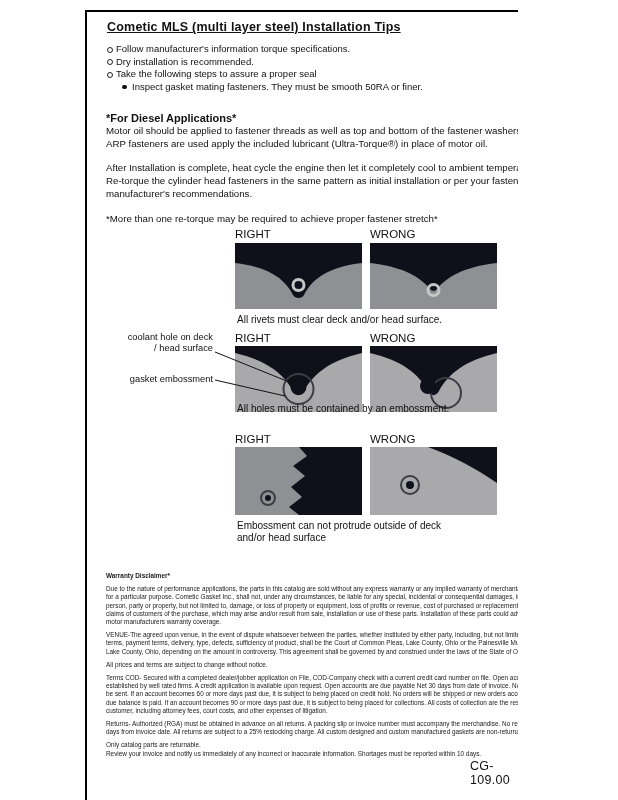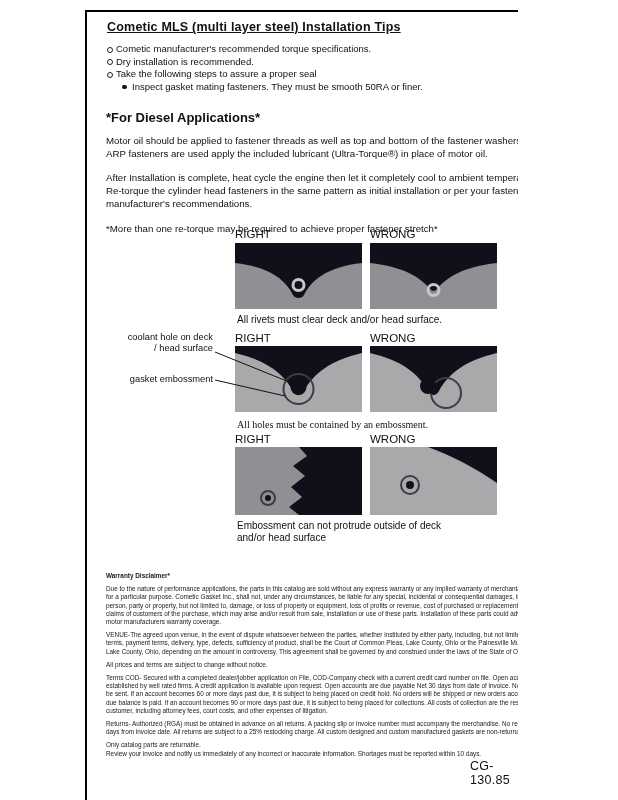--- a/index.html
+++ b/index.html
@@ -16,21 +16,21 @@
 
   .tips { position:absolute; left:106px; top:43px; width:452px; font-size:9.5px; line-height:12.6px; }
   .tip { position:relative; padding-left:10px; }
   .tip::before { content:""; position:absolute; left:1px; top:3.5px; width:4px; height:4px;
                  border:1px solid #222; border-radius:50%; }
   .subtip { position:relative; margin-left:15px; padding-left:11px; }
   .subtip::before { content:""; position:absolute; left:1px; top:4px; width:4.5px; height:4.5px;
                     background:#111; border-radius:50%; }
 
   .diesel { position:absolute; left:106px; top:112px; width:450px; font-size:9.7px; line-height:12.8px; }
-  .diesel-heading { font-size:13px; font-weight:bold; margin-bottom:10px; }
+  .diesel-heading { font-size:11px; font-weight:bold; }
   .diesel p { margin-bottom:12px; }
 
   .diagrams { position:absolute; left:105px; top:228px; width:455px; height:325px; }
   .dg-label { position:absolute; width:127px; font-size:11.5px; }
   .dg-img { position:absolute; width:127px; display:block; }
   .dg-caption { position:absolute; left:132px; font-size:10px; line-height:12px; }
   .callout { position:absolute; font-size:9.3px; line-height:11px; text-align:right; }
   .overlay { position:absolute; left:0; top:0; pointer-events:none; }
 
   .disc { position:absolute; left:106px; top:572px; width:460px; font-size:6.4px;
@@ -51,21 +51,21 @@
 </head>
 <body>
 
 <div class="page">
   <div class="border-left"></div>
   <div class="border-top"></div>
 
   <div class="title">Cometic MLS (multi layer steel) Installation Tips</div>
 
   <div class="tips">
-    <div class="tip">Cometic manufacturer's recommended torque specifications.</div>
+    <div class="tip">Follow manufacturer's information torque specifications.</div>
     <div class="tip">Dry installation is recommended.</div>
     <div class="tip">Take the following steps to assure a proper seal</div>
     <div class="subtip">Inspect gasket mating fasteners.  They must be smooth 50RA or finer.</div>
   </div>
 
   <div class="diesel">
     <div class="diesel-heading">*For Diesel Applications*</div>
     <p>Motor oil should be applied to fastener threads as well as top and bottom of the fastener washers. When ARP fasteners are used apply the included lubricant (Ultra-Torque®) in place of motor oil.</p>
     <p>After Installation is complete, heat cycle the engine then let it completely cool to ambient temperature. Re-torque the cylinder head fasteners in the same pattern as initial installation or per your fastener manufacturer's recommendations.</p>
     <p>*More than one re-torque may be required to achieve proper fastener stretch*</p>
@@ -99,21 +99,21 @@
       <path class="f-dark" d="M0,0 L127,0 L127,7 C96,14 78,28 69,45 C66,50.5 61,50.5 58,45 C49,28 31,14 0,7 Z"></path>
       <circle class="s-outline" cx="63.5" cy="43" r="15"></circle>
       <circle class="f-dark" cx="63.5" cy="41" r="8"></circle>
     </svg>
     <svg class="dg-img" style="left:265px; top:118px;" width="127" height="66" viewBox="0 0 127 66">
       <rect class="f-lgray" width="127" height="66"></rect>
       <path class="f-dark" d="M0,0 L127,0 L127,7 C96,14 78,28 69,45 C66,50.5 61,50.5 58,45 C49,28 31,14 0,7 Z"></path>
       <circle class="s-outline" cx="76" cy="47" r="15"></circle>
       <circle class="f-dark" cx="58" cy="40" r="8"></circle>
     </svg>
-    <div class="dg-caption" style="top:191px;font-family:Liberation Serif, serif;">All holes must be contained by an embossment.</div>
+    <div class="dg-caption" style="top:175px;">All holes must be contained by an embossment.</div>
 
     <div class="dg-label" style="left:130px; top:205px;">RIGHT</div>
     <div class="dg-label" style="left:265px; top:205px;">WRONG</div>
 
     <svg class="dg-img" style="left:130px; top:219px;" width="127" height="68" viewBox="0 0 127 68">
       <rect class="f-dark" width="127" height="68"></rect>
       <path class="f-gray" d="M0,0 L64,0 L72,9 L58,19 L70,29 L56,40 L67,50 L54,60 L64,68 L0,68 Z"></path>
       <circle class="s-outline" cx="33" cy="51" r="7"></circle>
       <circle class="f-dark" cx="33" cy="51" r="3"></circle>
     </svg>
@@ -135,14 +135,14 @@
     <div class="dhead">Warranty Disclaimer*</div>
     <p>Due to the nature of performance applications, the parts in this catalog are sold without any express warranty or any implied warranty of merchantability or fitness for a particular purpose.  Cometic Gasket Inc., shall not, under any circumstances, be liable for any special, incidental or consequential damages, including, person, party or property, but not limited to, damage, or loss of property or equipment, loss of profits or revenue, cost of purchased or replacement goods, or claims of customers of the purchase, which may arise and/or result from sale, installation or use of these parts.  Installation of these parts could adversely affect the motor manufacturers warranty coverage.</p>
     <p>VENUE-The agreed upon venue, in the event of dispute whatsoever between the parties, whether instituted by either party, including, but not limited to, contract terms, payment terms, delivery, type, defects, sufficiency of product, shall be the Court of Common Pleas, Lake County, Ohio or the Painesville Municipal Court, Lake County, Ohio, depending on the amount in controversy.  This agreement shall be governed by and construed under the laws of the State of Ohio.</p>
     <p>All prices and terms are subject to change without notice.</p>
     <p>Terms COD- Secured with a completed dealer/jobber application on File, COD-Company check with a current credit card number on file.  Open accounts may be established by well rated firms.  A credit application is available upon request.  Open accounts are due payable Net 30 days from date of invoice.  No statement will be sent.  If an account becomes 60 or more days past due, it is subject to being placed on credit hold.  No orders will be shipped or new orders accepted until past due balance is paid.  If an account becomes 90 or more days past due, it is subject to being placed for collections.  All costs of collection are the responsibility of the customer, including attorney fees, court costs, and other expenses of litigation.</p>
     <p>Returns- Authorized (RGA) must be obtained in advance on all returns.  A packing slip or invoice number must accompany the merchandise.  No returns after 30 days from invoice date.  All returns are subject to a 25% restocking charge.  All custom designed and custom manufactured gaskets are non-returnable.</p>
     <p class="tight">Only catalog parts are returnable.</p>
     <p>Review your invoice and notify us immediately of any incorrect or inaccurate information.  Shortages must be reported within 10 days.</p>
   </div>
 
-  <div class="footer">CG-130.85</div>
+  <div class="footer">CG-109.00</div>
 </div>
 
 </body></html>

